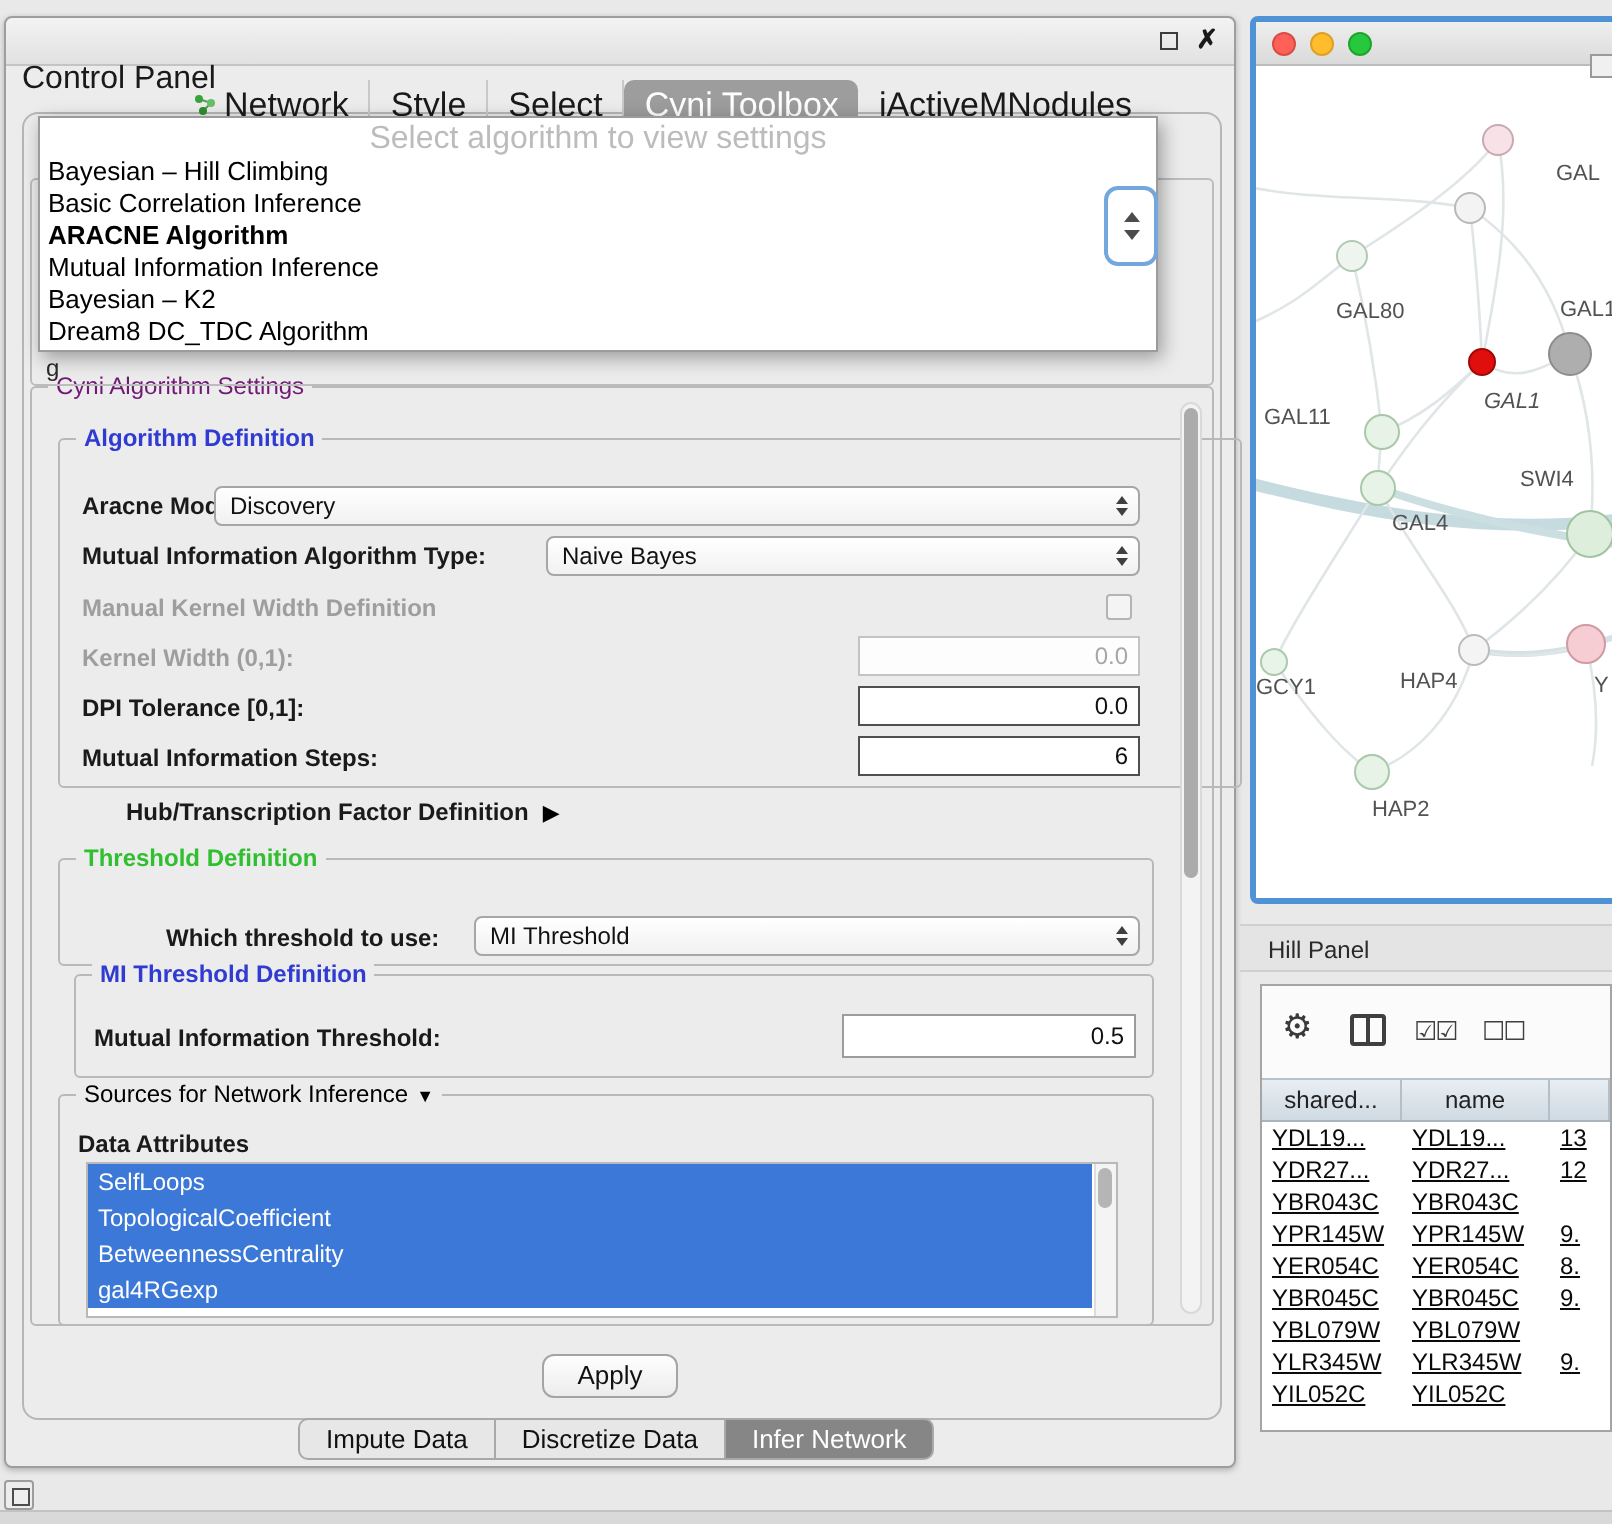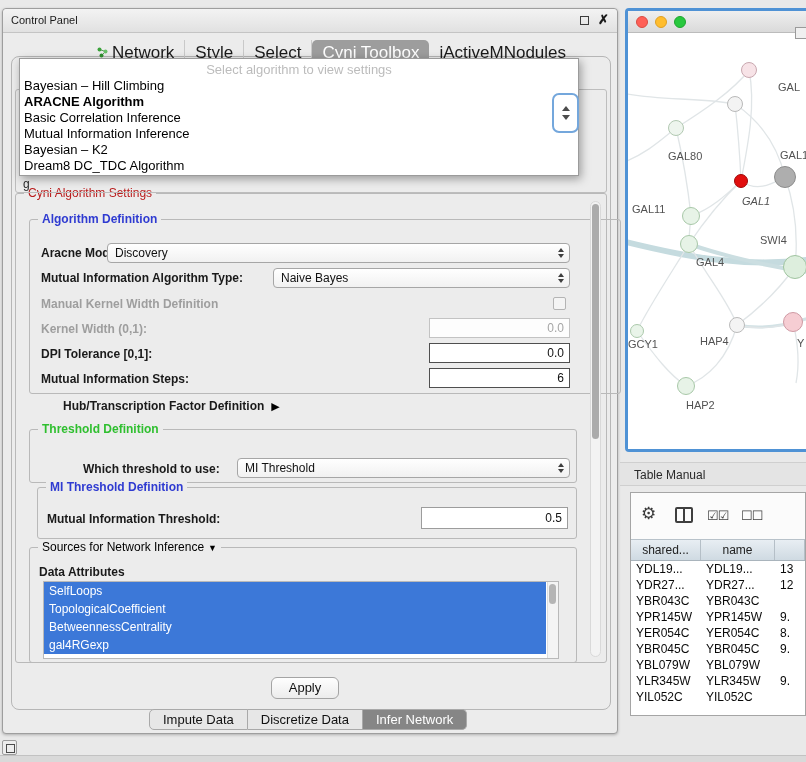--- a/index.html
+++ b/index.html
@@ -5,51 +5,51 @@
   * { box-sizing: border-box; margin: 0; padding: 0; }
   html,body { width:806px; height:762px; }
   body { font-family:"Liberation Sans", sans-serif; }
   #root { position:relative; width:806px; height:762px; background:#e9e9e9; overflow:hidden; font-size:12px; color:#111; }
 
   .window { position:absolute; background:#ececec; border:1px solid #9e9e9e; border-radius:4px; box-shadow:0 1px 3px rgba(0,0,0,.25); }
 
   
   .cp { left:2px; top:8px; width:616px; height:726px; }
   .cp-titlebar { position:absolute; left:0; top:0; right:0; height:24px; background:linear-gradient(#f3f3f3,#e1e1e1); border-bottom:1px solid #c4c4c4; border-radius:4px 4px 0 0; }
-  .cp-title { position:absolute; left:8px; top:5px; font-size:11px; color:#1a1a1a; }
+  .cp-title { position:absolute; left:8px; top:22px; font-size:16px; color:#1a1a1a; }
   .cp-controls { position:absolute; right:8px; top:4px; display:flex; gap:9px; align-items:center; }
   .float-icon { width:9px; height:9px; border:1.5px solid #3c3c3c; display:inline-block; }
   .close-icon { font-weight:bold; font-size:13px; color:#1a1a1a; line-height:14px; }
 
   .cp-content-border { position:absolute; left:8px; top:47px; width:600px; height:654px; border:1px solid #b6b6b6; border-radius:8px; }
 
   .cp-tabs { position:absolute; left:84px; top:31px; height:24px; display:flex; align-items:stretch; font-size:17px; z-index:5; }
   .cp-tab { padding:4px 10px 3px 10px; color:#1a1a1a; border-right:1px solid #c9c9c9; display:flex; align-items:center; gap:4px; white-space:nowrap; cursor:default; }
   .cp-tab:last-child { border-right:none; }
   .cp-tab.active { background:#9d9d9d; color:#fff; border-radius:5px 5px 0 0; border-right:none; }
   .tab-icon { display:inline-flex; }
 
   
   .group-frag { position:absolute; left:12px; top:80px; width:592px; height:104px; border:1px solid #bdbdbd; border-radius:3px; z-index:1; }
   .frag-text { position:absolute; left:20px; top:168px; font-size:12px; color:#2a2a2a; z-index:2; }
 
   
   .popup { position:absolute; left:16px; top:49px; width:560px; height:118px; background:#fff; border:1px solid #9b9b9b; box-shadow:2px 3px 9px rgba(0,0,0,.35); z-index:30; padding-top:2px; }
-  .popup-placeholder { height:17px; line-height:17px; text-align:center; color:#bcbcbc; font-size:13px; }
+  .popup-placeholder { height:17px; line-height:17px; text-align:center; color:#bcbcbc; font-size:16px; }
   .algo-item { height:16px; line-height:16px; padding-left:4px; font-size:13px; color:#000; white-space:nowrap; }
   .algo-item.bold { font-weight:bold; }
 
   .spinner-frag { position:absolute; left:549px; top:84px; width:27px; height:40px; background:#fff; border:2px solid #74a7dc; border-radius:7px; z-index:31; display:flex; flex-direction:column; align-items:center; justify-content:center; gap:4px; }
   .tri-up { width:0; height:0; border-left:4px solid transparent; border-right:4px solid transparent; border-bottom:5px solid #4c4c4c; }
   .tri-down { width:0; height:0; border-left:4px solid transparent; border-right:4px solid transparent; border-top:5px solid #4c4c4c; }
 
   
   .gbox { position:absolute; border:1px solid #b9b9b9; border-radius:3px; }
   .legend { position:absolute; top:-8px; left:8px; background:#ececec; padding:0 4px; font-size:12px; white-space:nowrap; }
-  .legend-plain { color:#b91c1c; }
+  .legend-plain { color:#701a75; }
   .legend-blue { color:#2f3bd1; font-weight:bold; }
   .legend-green { color:#2fbf2f; font-weight:bold; }
   .legend-black-bold { color:#000; font-weight:normal; }
 
   .settings { left:12px; top:184px; width:592px; height:470px; }
   .algdef   { left:26px; top:210px; width:592px; height:175px; }
   .threshold{ left:26px; top:420px; width:548px; height:54px; }
   .mithresh { left:34px; top:478px; width:540px; height:52px; }
   .sources  { left:26px; top:538px; width:548px; height:116px; }
 
@@ -116,21 +116,21 @@
   .cols-icon::after { content:""; position:absolute; left:6px; top:0; bottom:0; border-left:2px solid #3f3f3f; }
   .pair-icon { position:absolute; top:15px; font-size:13px; color:#3f3f3f; letter-spacing:-1px; }
   .checked-pair { left:76px; }
   .unchecked-pair { left:110px; }
 
   .tbl-header { position:absolute; left:0; top:46px; right:0; height:22px; background:linear-gradient(#e8eef3,#cfdae2); border-top:1px solid #b8c2ca; border-bottom:1px solid #a9b4bc; display:flex; }
   .th { border-right:1px solid #b5bfc7; font-size:12px; color:#222; text-align:center; line-height:20px; overflow:hidden; white-space:nowrap; }
   .th.c0 { width:70px; } .th.c1 { width:74px; } .th.c2 { flex:1; }
   .tbl-body { position:absolute; left:0; top:69px; right:0; bottom:0; overflow:hidden; }
   .tr { height:16px; display:flex; font-size:12px; color:#0a0a0a; }
-  .td { padding-left:5px; overflow:hidden; white-space:nowrap; }
+  .td { padding-left:5px; overflow:hidden; white-space:nowrap;text-decoration:underline; }
   .td.c0 { width:70px; } .td.c1 { width:74px; } .td.c2 { flex:1; }
 
   
   .mini { position:absolute; left:2px; top:740px; width:15px; height:15px; background:#ededed; border:1px solid #9c9c9c; border-radius:2px; }
   .mini::after { content:""; position:absolute; left:3px; top:3px; width:7px; height:7px; border:1.5px solid #4c4c4c; }
   .bottom-band { position:absolute; left:0; top:755px; width:806px; height:7px; background:#d9d9d9; border-top:1px solid #c2c2c2; }
 </style>
 </head>
 <body>
 
@@ -173,22 +173,22 @@
         </div>
       </div>
 
     <div class="group-frag"></div>
     <span class="frag-text">g</span>
 
     <div class="popup">
       <div class="popup-placeholder">Select algorithm to view settings</div>
       <div id="algo-items">
           <div class="algo-item">Bayesian – Hill Climbing</div>
+          <div class="algo-item">Basic Correlation Inference</div>
           <div class="algo-item bold">ARACNE Algorithm</div>
-          <div class="algo-item">Basic Correlation Inference</div>
           <div class="algo-item">Mutual Information Inference</div>
           <div class="algo-item">Bayesian – K2</div>
           <div class="algo-item">Dream8 DC_TDC Algorithm</div>
         </div>
     </div>
     <div class="spinner-frag">
       <span class="tri-up"></span>
       <span class="tri-down"></span>
     </div>
 
@@ -331,21 +331,21 @@
         <span class="nlabel" style="left: 132px; top: 201px;">SWI4</span>
         <span class="nlabel" style="left: 68px; top: 223px;">GAL4</span>
         <span class="nlabel" style="left: 0px; top: 305px;">GCY1</span>
         <span class="nlabel" style="left: 72px; top: 302px;">HAP4</span>
         <span class="nlabel" style="left: 58px; top: 366px;">HAP2</span>
         <span class="nlabel" style="left: 169px; top: 304px;">Y</span>
       </div>
   </div>
 
   <div class="tp-band">
-    <span class="tp-title">Table Manual</span>
+    <span class="tp-title">Hill Panel</span>
   </div>
 
   <div class="tbl">
     <div class="tbl-toolbar">
       <span class="gear-icon">⚙</span>
       <span class="cols-icon"></span>
       <span class="pair-icon checked-pair">☑☑</span>
       <span class="pair-icon unchecked-pair">☐☐</span>
     </div>
     <div class="tbl-header" id="tbl-header">

